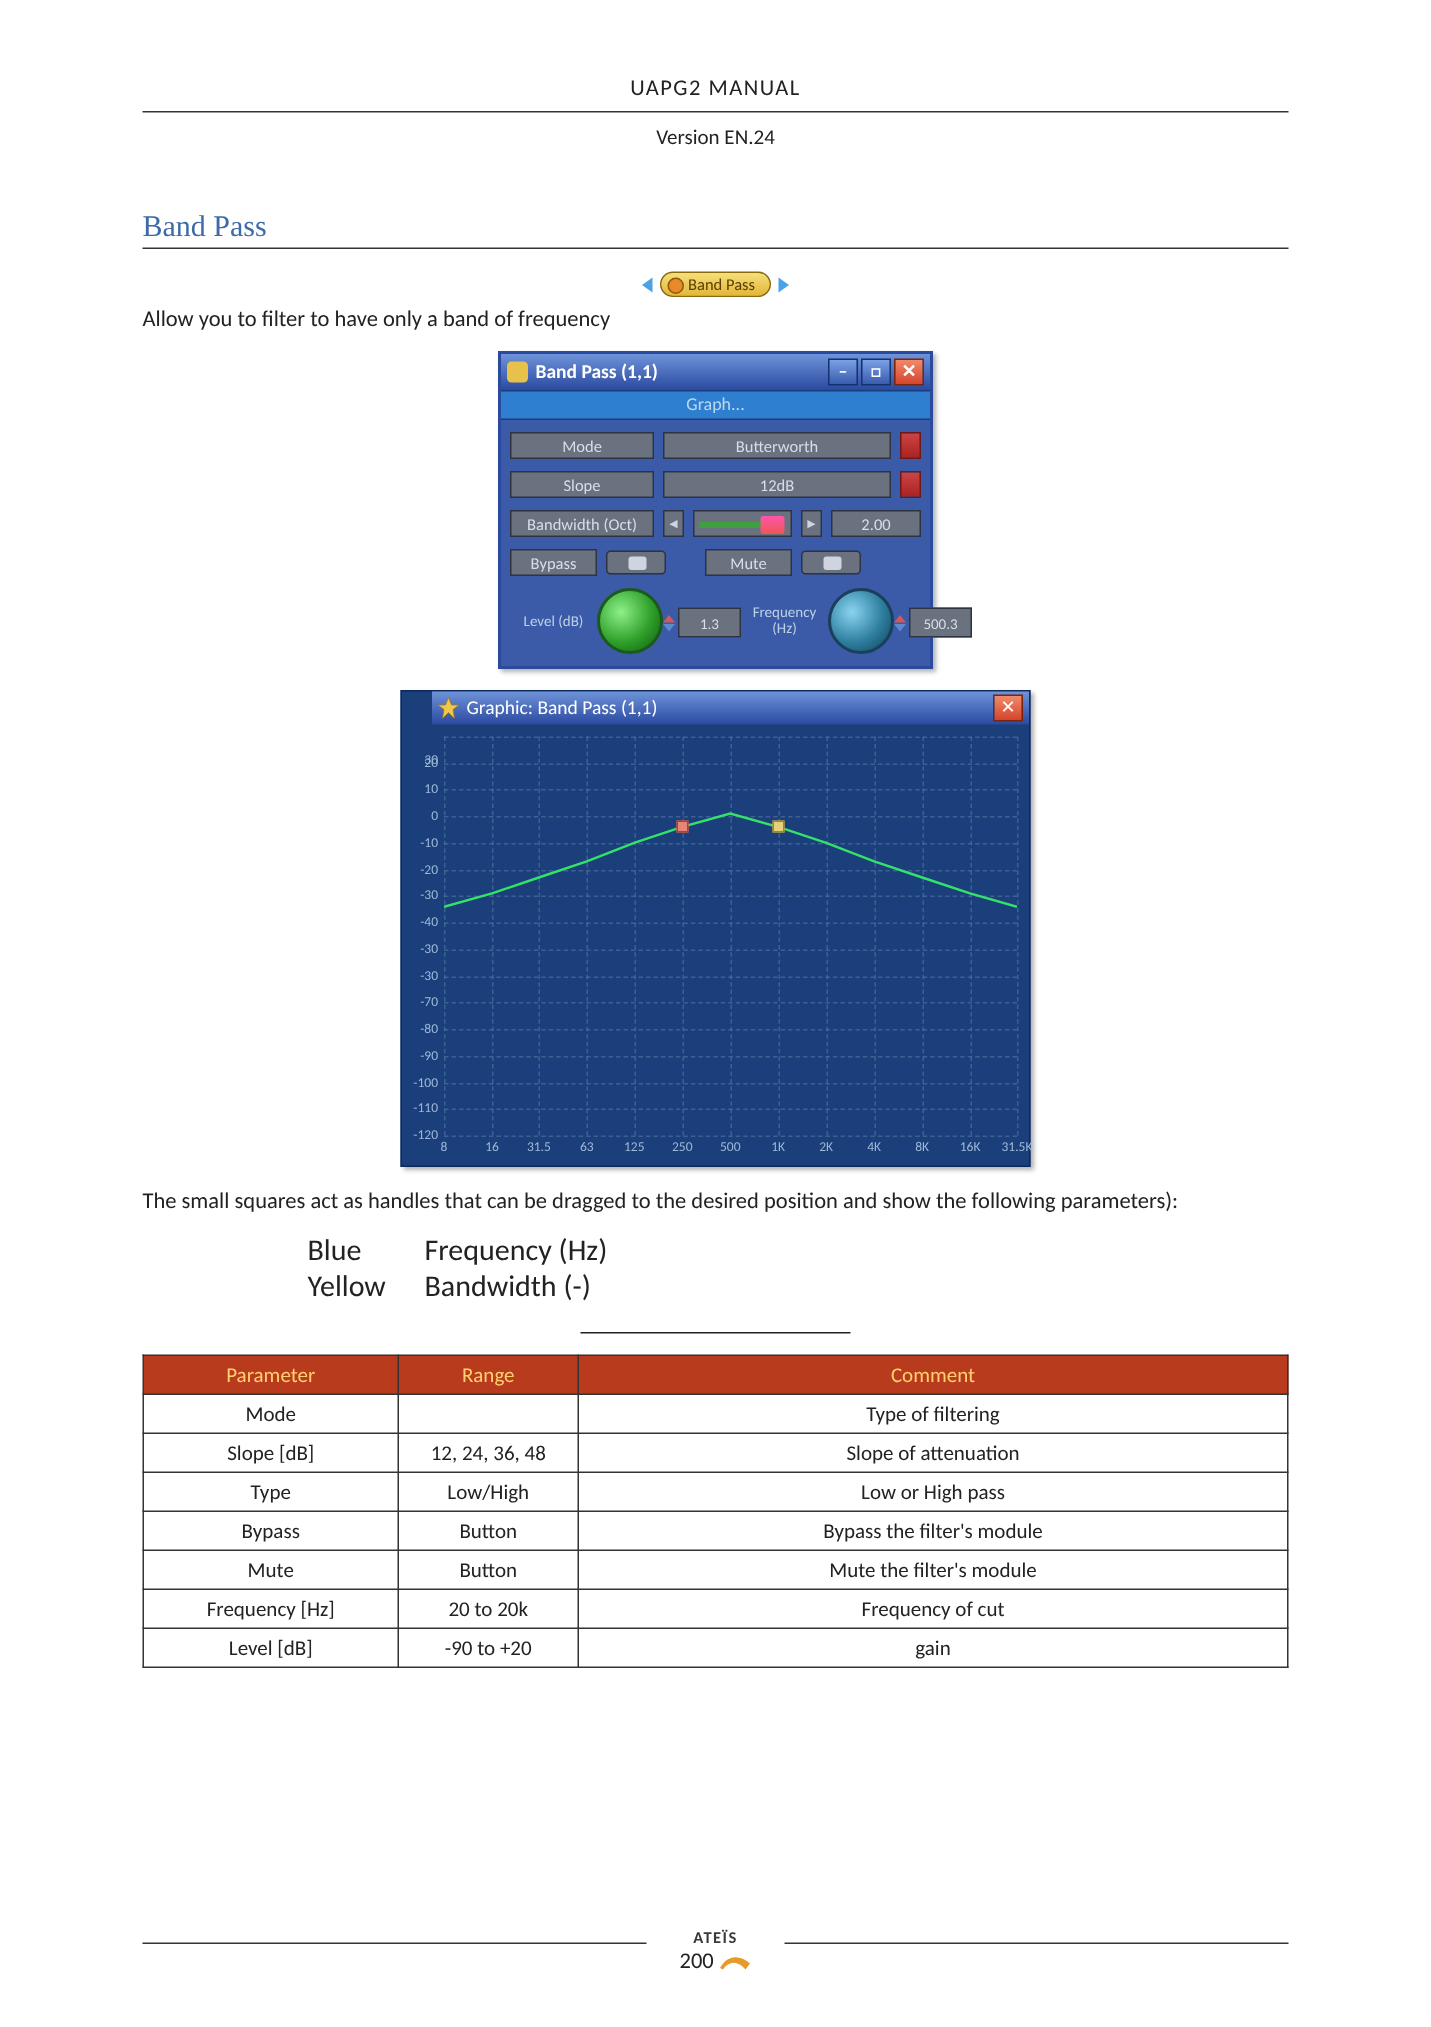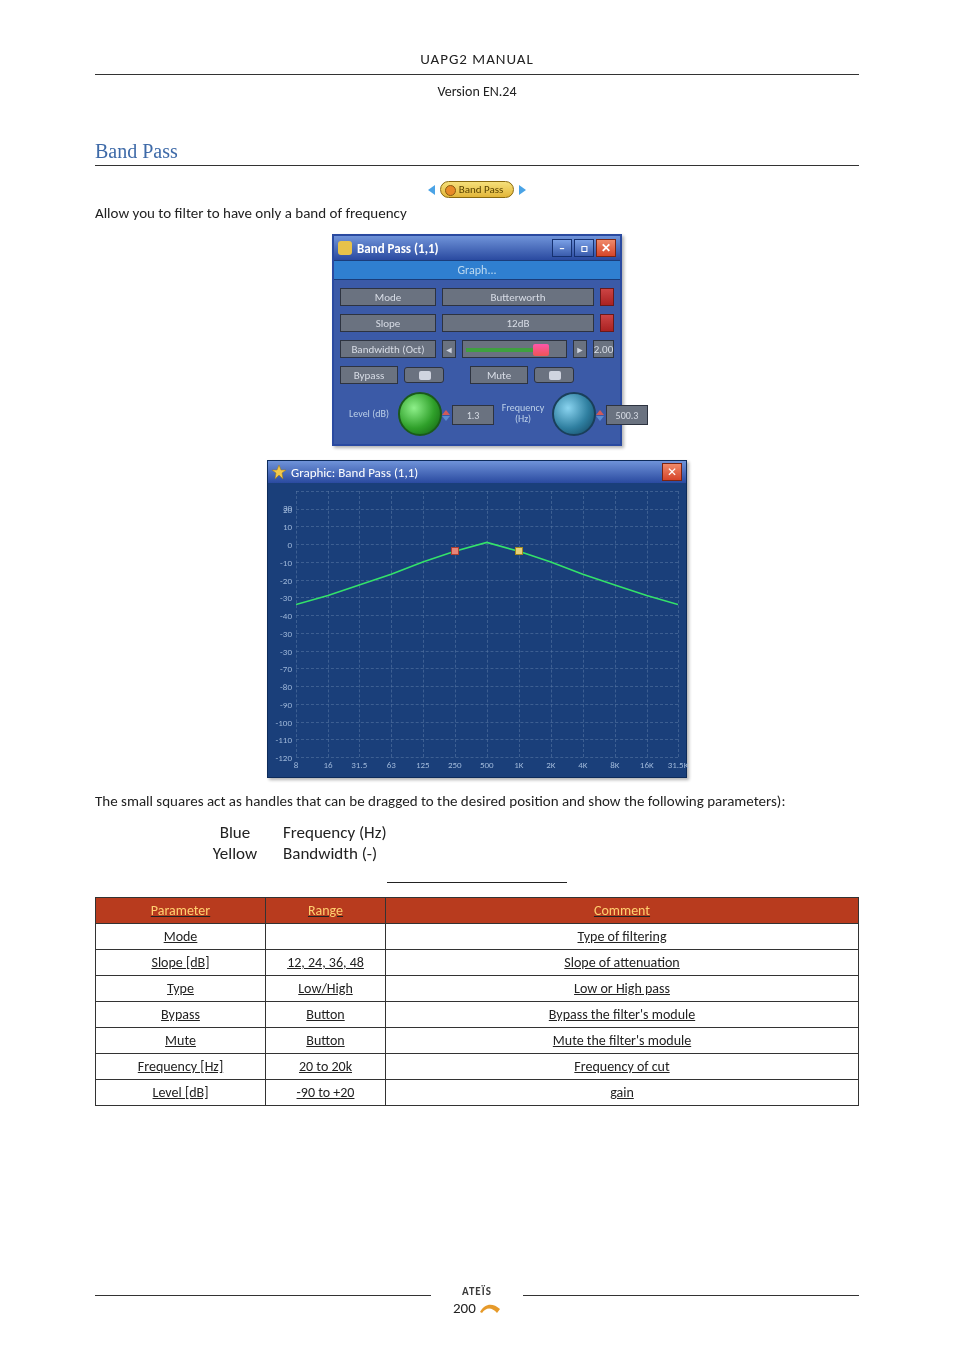--- a/index.html
+++ b/index.html
@@ -77,21 +77,21 @@
 
   .win-body { background:#3b5aa7; padding:8px 6px; }
   .row { display:flex; align-items:center; margin-bottom:8px; gap:6px; }
   .lbl { flex: 0 0 96px; height:18px; background:#6a7280; color:#d8dde6; font-size:11px; display:flex;align-items:center;justify-content:center; border:1px solid #2d3340; }
   .val { flex:1; height:18px; background:#6a7280; color:#d8dde6; font-size:11px; display:flex;align-items:center;justify-content:center; border:1px solid #2d3340; position:relative;}
   .spin { width:14px; background:linear-gradient(#c44,#a22); border:1px solid #6a1a1a; height:18px;}
   .arrow-btn { width:14px;height:18px;background:#6a7280;border:1px solid #2d3340;display:flex;align-items:center;justify-content:center;color:#cfd4df;font-size:9px;}
   .slider-track { flex:1; height:18px; border:1px solid #2d3340; background:#6a7280; position:relative;}
   .slider-fill { position:absolute;left:3px;top:7px;height:4px;background:#3fa040;}
   .slider-handle{position:absolute;top:3px;width:16px;height:12px;border-radius:2px;background:linear-gradient(#f5a,#e55);}
-  .bw-numbox{width:21px;height:18px;border:1px solid #2d3340;background:#6a7280;color:#d8dde6;font-size:11px;display:flex;align-items:center;justify-content:center;}
+  .bw-numbox{width:60px;height:18px;border:1px solid #2d3340;background:#6a7280;color:#d8dde6;font-size:11px;display:flex;align-items:center;justify-content:center;}
   .tog { flex:0 0 40px; height:16px; background:#6a7280; border:1px solid #2d3340; border-radius:3px; position:relative;}
   .tog::after{content:"";position:absolute;left:14px;top:3px;width:12px;height:9px;border-radius:2px;background:#cfd4df;}
   .row-two .lbl { flex:0 0 58px; }
   .knob-block { display:flex; align-items:center; }
   .knob-lbl { width:58px; text-align:center; color:#bcd0e8; font-size:10px; line-height:1.1; margin-bottom:2px;}
   .knob { width:44px;height:44px;border-radius:50%;background:radial-gradient(circle at 35% 35%, #8ef08a 0%, #2fa02a 55%, #0f5a0f 100%); border:2px solid #1a5a1a; position:relative;}
   .knob2 { background:radial-gradient(circle at 35% 35%, #8ad4f0 0%, #2f7fa0 55%, #0f3f5a 100%); border-color:#1a3f5a;}
   .knob-foot { margin-top:2px; display:flex; align-items:center; gap:2px;}
   .knob-numbox{ width:42px;height:20px;border:1px solid #2d3340;background:#6a7280;color:#d8dde6;font-size:10px;display:flex;align-items:center;justify-content:center;}
   .knob-tri { display:flex;flex-direction:column;gap:1px;}
@@ -101,21 +101,21 @@
   .knob-row { display:flex; justify-content:space-around; align-items:flex-start; margin-top:4px;}
 
   
   .gwin {
     width: 420px;
     margin: 0 auto 14px auto;
     background: #1a3f7a;
     border: 1px solid #0d2b5a;
     box-shadow: 2px 2px 3px rgba(0,0,0,.3);
   }
-  .gtitle { background: linear-gradient(#6f93d9,#2a4aa0); color:#fff; font-size:13px; height:22px; display:flex; align-items:center; padding:0 4px;}
+  .gtitle { background: linear-gradient(#6f93d9,#2a4aa0); color:#fff; font-size:13px; height:22px; display:flex; align-items:center; padding:0 4px;margin-left:20px;}
   .gtitle .tb-spacer{flex:1;}
   .gtitle .tb-close{width:20px;height:18px;}
   .gstar{width:14px;height:14px;margin-right:5px;display:inline-block;}
   .gstar svg{display:block;}
   .plot {
     margin: 8px 8px 6px 28px;
     height: 280px;
     position: relative;
     background: #1a3f7a;
   }
@@ -124,31 +124,30 @@
   .xaxis { position:absolute; left:0; right:0; bottom:0; height:12px; color:#9fb8da; font-size:9px;}
   .xtick { position:absolute; transform:translateX(-50%); }
   .grid { position:absolute; left:0; right:0; top:0; bottom:14px;}
   .hline{position:absolute;left:0;right:0;border-top:1px dashed #5a7aa6;opacity:.55;}
   .vline{position:absolute;top:0;bottom:0;border-left:1px dashed #5a7aa6;opacity:.55;}
   .curve-svg{position:absolute;left:0;top:0;width:100%;height:calc(100% - 14px);}
   .handle-sq{position:absolute;width:8px;height:8px;transform:translate(-50%,-50%);}
   .h-red{background:#e6857a;border:1px solid #b04030;}
   .h-yel{background:#e6d07a;border:1px solid #a08820;}
 
-  .legend { margin: 6px 0 0 110px; font-size:17px;text-align:center; }
+  .legend { margin: 6px 0 0 110px; font-size:20px; }
   .legend-row { display:flex; gap:18px; }
   .legend-row .lk { width:60px; }
 
   .mid-hr { width:180px; border:none; border-top:1px solid #222; margin: 18px auto 14px auto;}
 
   table.param {
     width: 100%;
     border-collapse: collapse;
     font-size: 14px;
-    text-decoration: underline;
   }
   table.param th {
     background: #b83b1e;
     color: #ffd070;
     font-weight: normal;
     padding: 4px 6px;
     border: 1px solid #333;
     text-align: center;
   }
   table.param td {

